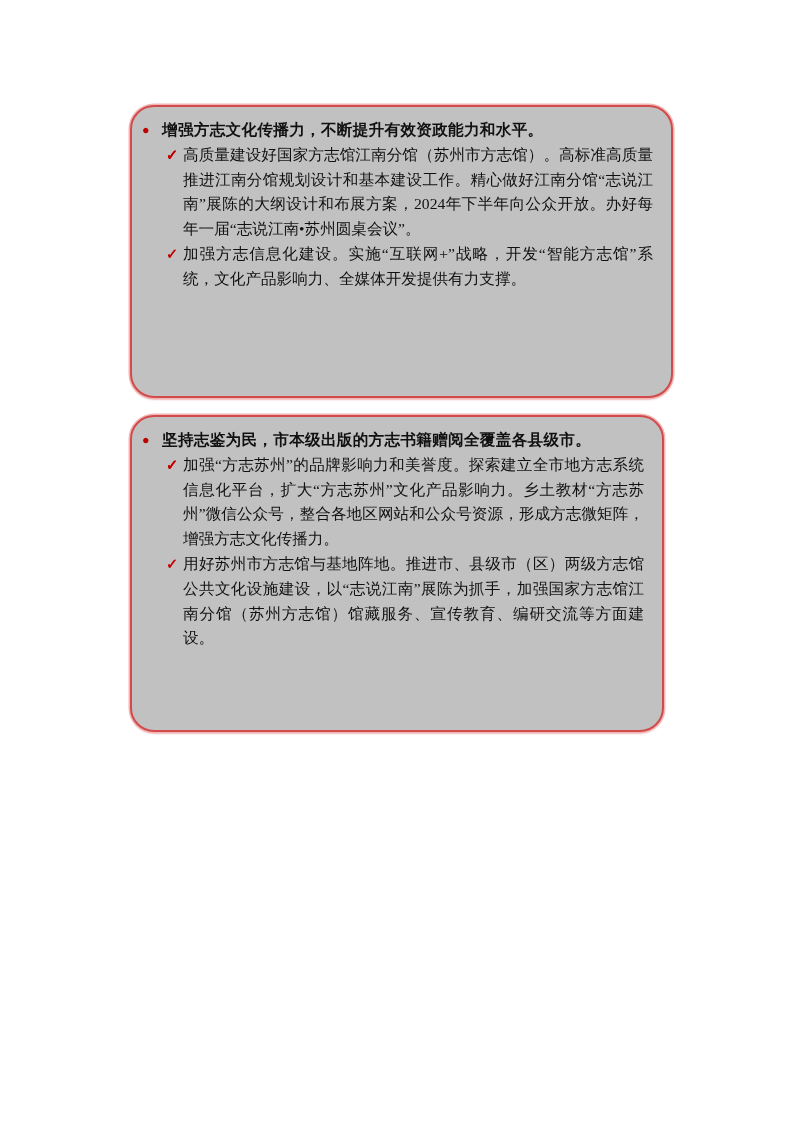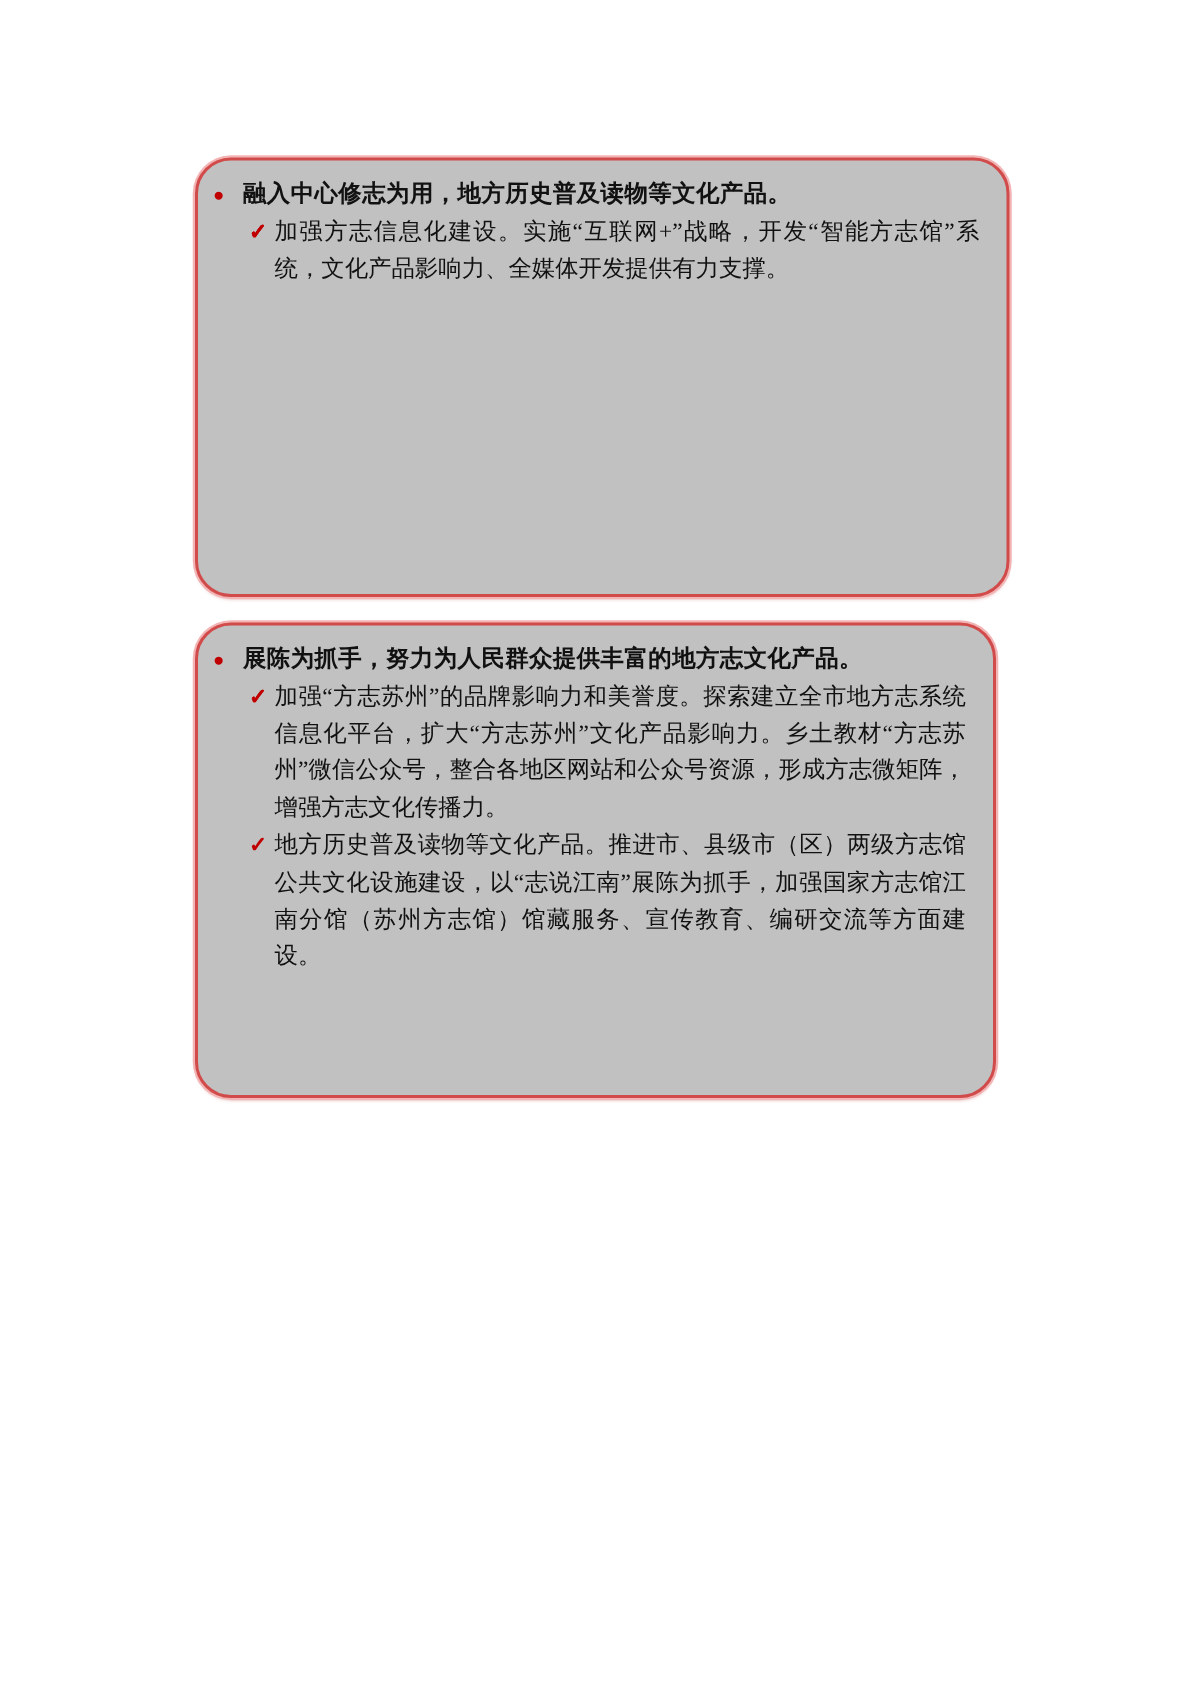--- a/index.html
+++ b/index.html
@@ -63,32 +63,32 @@
     font-weight:bold;
     line-height:24.8px;
   }
 </style>
 </head>
 <body>
 
 <div class="box box-1">
   <div class="head">
     <span class="bullet">●</span>
-    <span class="head-text">融入中心修志为用，地方历史普及读物等文化产品。</span>
+    <span class="head-text">增强方志文化传播力，不断提升有效资政能力和水平。</span>
   </div>
   <div class="items">
       <div class="item"><span class="check">✓</span></div>
-      <div class="item"><span class="check">✓</span></div>
+      <div class="item"><span class="check">✓</span><span>高质量建设好国家方志馆江南分馆（苏州市方志馆）。高标准高质量推进江南分馆规划设计和基本建设工作。精心做好江南分馆“志说江南”展陈的大纲设计和布展方案，2024年下半年向公众开放。办好每年一届“志说江南•苏州圆桌会议”。</span></div>
       <div class="item"><span class="check">✓</span><span>加强方志信息化建设。实施“互联网+”战略，开发“智能方志馆”系统，文化产品影响力、全媒体开发提供有力支撑。</span></div>
     </div>
 </div>
 
 <div class="box box-2">
   <div class="head">
     <span class="bullet">●</span>
-    <span class="head-text">展陈为抓手，努力为人民群众提供丰富的地方志文化产品。</span>
+    <span class="head-text">坚持志鉴为民，市本级出版的方志书籍赠阅全覆盖各县级市。</span>
   </div>
   <div class="items">
       <div class="item"><span class="check">✓</span></div>
       <div class="item"><span class="check">✓</span><span>加强“方志苏州”的品牌影响力和美誉度。探索建立全市地方志系统信息化平台，扩大“方志苏州”文化产品影响力。乡土教材“方志苏州”微信公众号，整合各地区网站和公众号资源，形成方志微矩阵，增强方志文化传播力。</span></div>
-      <div class="item"><span class="check">✓</span><span>地方历史普及读物等文化产品。推进市、县级市（区）两级方志馆公共文化设施建设，以“志说江南”展陈为抓手，加强国家方志馆江南分馆（苏州方志馆）馆藏服务、宣传教育、编研交流等方面建设。</span></div>
+      <div class="item"><span class="check">✓</span><span>用好苏州市方志馆与基地阵地。推进市、县级市（区）两级方志馆公共文化设施建设，以“志说江南”展陈为抓手，加强国家方志馆江南分馆（苏州方志馆）馆藏服务、宣传教育、编研交流等方面建设。</span></div>
     </div>
 </div>
 
 </body></html>

